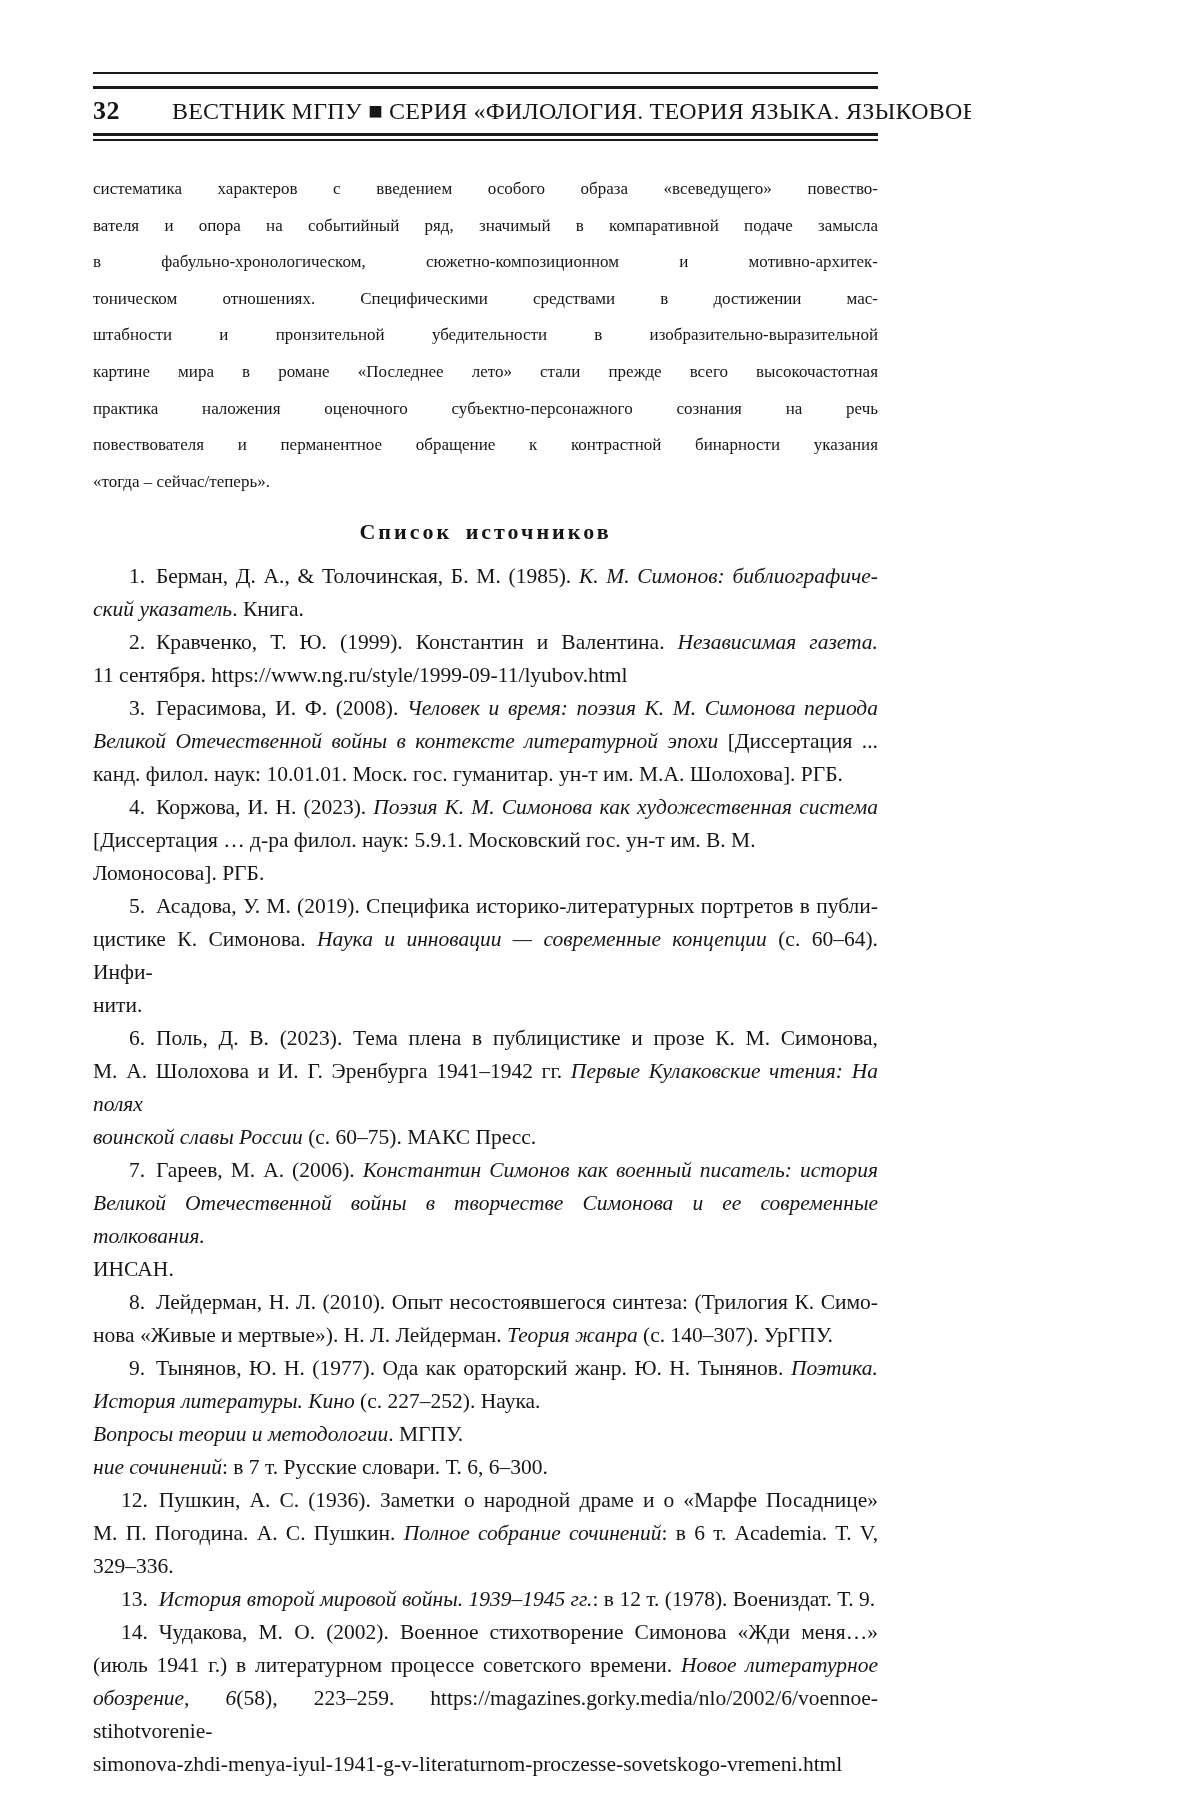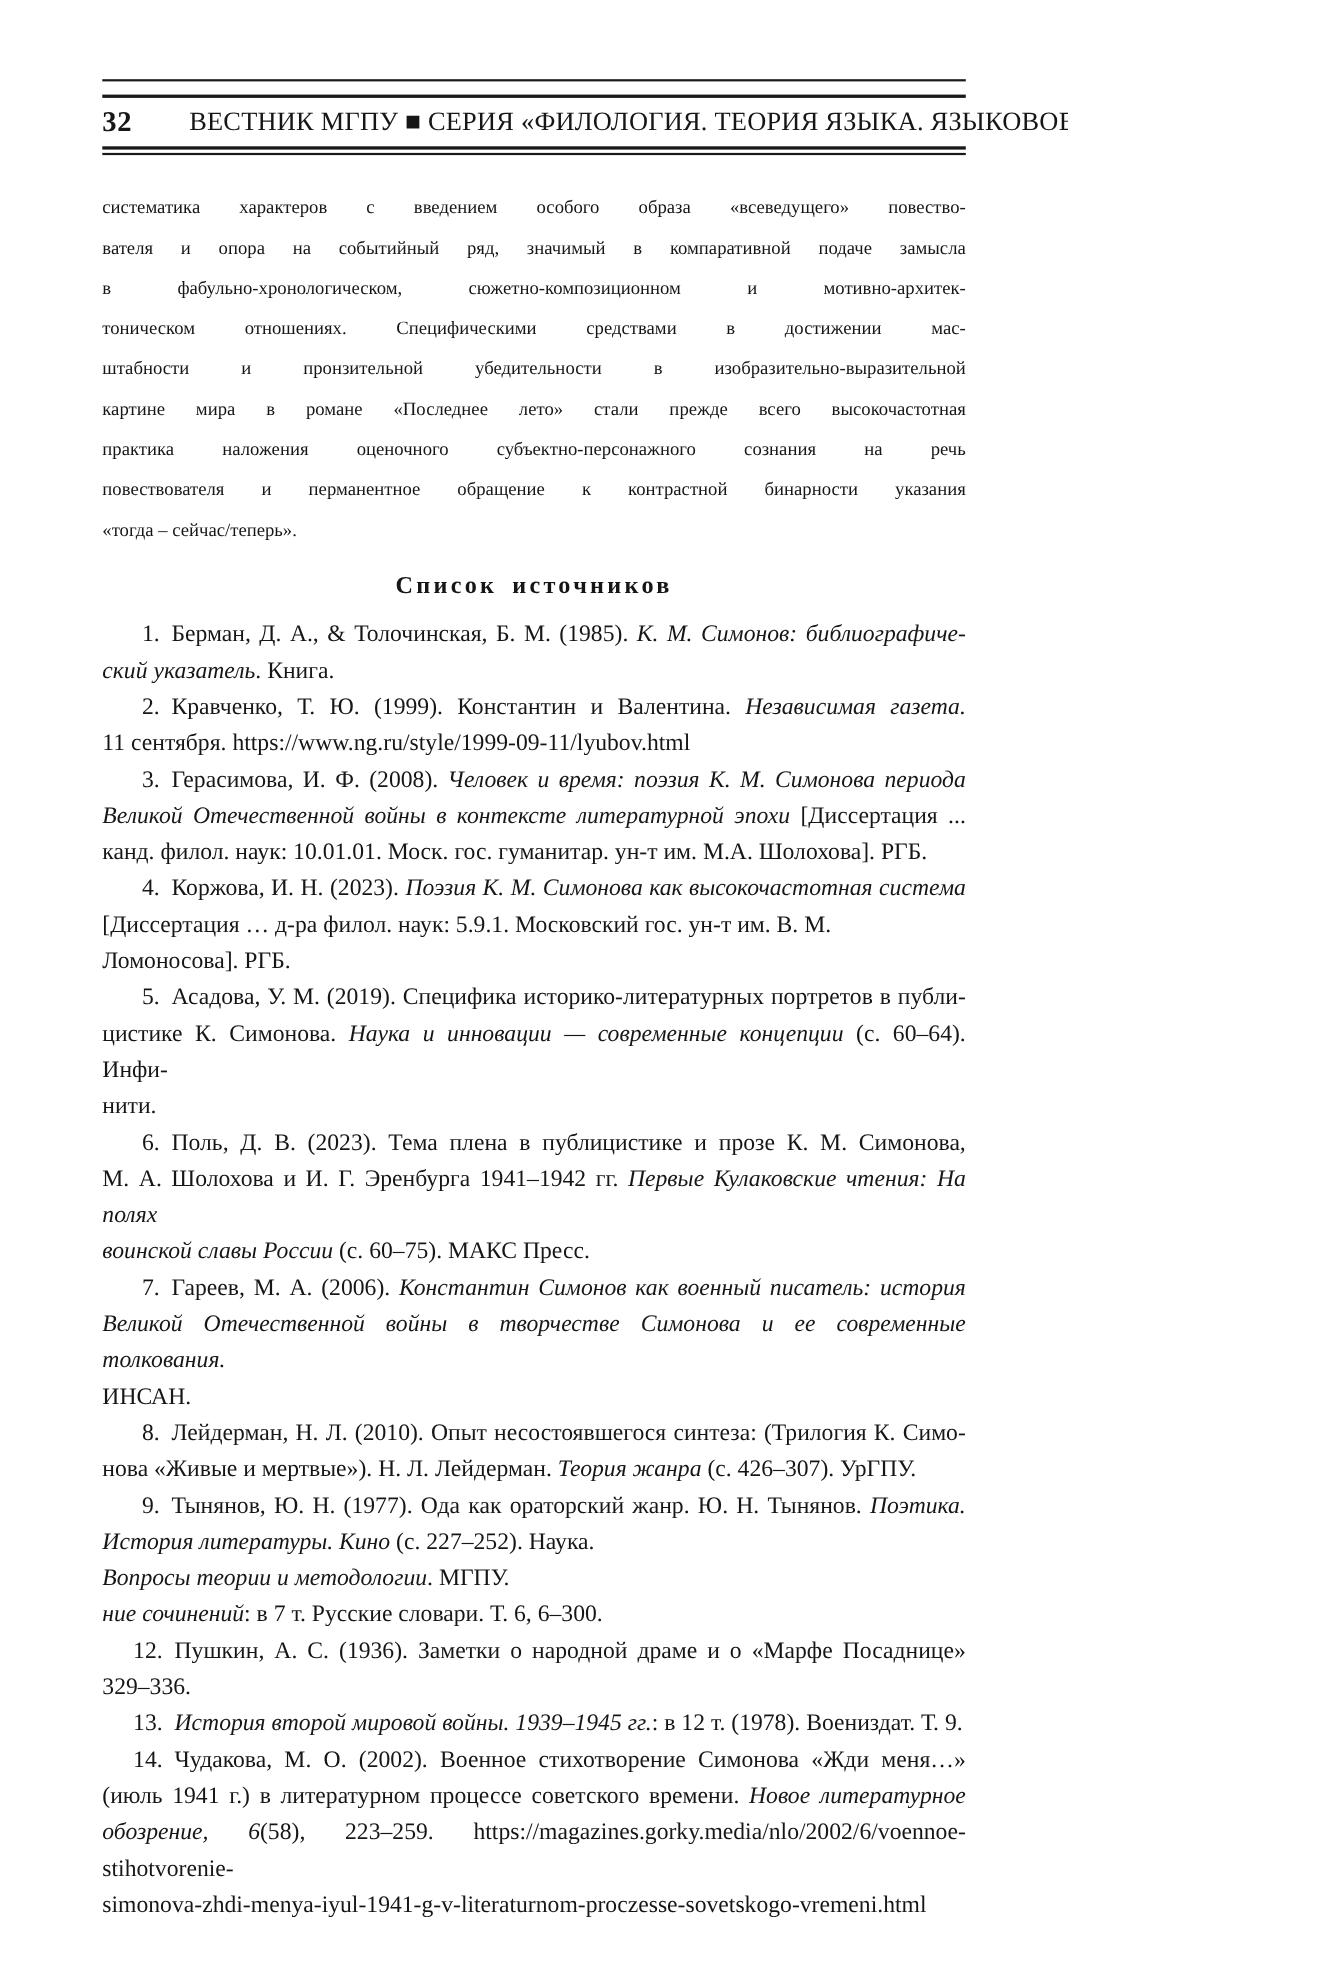--- a/index.html
+++ b/index.html
@@ -88,54 +88,55 @@
       <div class="ref">
         <div class="line j ind1"><span>2. Кравченко, Т. Ю. (1999). Константин и Валентина. </span><span class="it">Независимая газета.</span></div>
         <div class="line"><span>11 сентября. https://www.ng.ru/style/1999-09-11/lyubov.html</span></div>
       </div>
       <div class="ref">
         <div class="line j ind1"><span>3. Герасимова, И. Ф. (2008). </span><span class="it">Человек и время: поэзия К. М. Симонова периода</span></div>
         <div class="line j"><span class="it">Великой Отечественной войны в контексте литературной эпохи</span><span> [Диссертация ...</span></div>
         <div class="line"><span>канд. филол. наук: 10.01.01. Моск. гос. гуманитар. ун-т им. М.А. Шолохова]. РГБ.</span></div>
       </div>
       <div class="ref">
-        <div class="line j ind1"><span>4. Коржова, И. Н. (2023). </span><span class="it">Поэзия К. М. Симонова как высокочастотная система</span></div>
+        <div class="line j ind1"><span>4. Коржова, И. Н. (2023). </span><span class="it">Поэзия К. М. Симонова как художественная система</span></div>
         <div class="line"><span>[Диссертация … д-ра филол. наук: 5.9.1. Московский гос. ун-т им. В. М. Ломоносова]. РГБ.</span></div>
       </div>
       <div class="ref">
         <div class="line j ind1"><span>5. Асадова, У. М. (2019). Специфика историко-литературных портретов в публи-</span></div>
         <div class="line j"><span>цистике К. Симонова. </span><span class="it">Наука и инновации — современные концепции</span><span> (с. 60–64). Инфи-</span></div>
         <div class="line"><span>нити.</span></div>
       </div>
       <div class="ref">
         <div class="line j ind1"><span>6. Поль, Д. В. (2023). Тема плена в публицистике и прозе К. М. Симонова,</span></div>
         <div class="line j"><span>М. А. Шолохова и И. Г. Эренбурга 1941–1942 гг. </span><span class="it">Первые Кулаковские чтения: На полях</span></div>
         <div class="line"><span class="it">воинской славы России</span><span> (с. 60–75). МАКС Пресс.</span></div>
       </div>
       <div class="ref">
         <div class="line j ind1"><span>7. Гареев, М. А. (2006). </span><span class="it">Константин Симонов как военный писатель: история</span></div>
         <div class="line j"><span class="it">Великой Отечественной войны в творчестве Симонова и ее современные толкования.</span></div>
         <div class="line"><span>ИНСАН.</span></div>
       </div>
       <div class="ref">
         <div class="line j ind1"><span>8. Лейдерман, Н. Л. (2010). Опыт несостоявшегося синтеза: (Трилогия К. Симо-</span></div>
-        <div class="line"><span>нова «Живые и мертвые»). Н. Л. Лейдерман. </span><span class="it">Теория жанра</span><span> (с. 426–307). УрГПУ.</span></div>
+        <div class="line"><span>нова «Живые и мертвые»). Н. Л. Лейдерман. </span><span class="it">Теория жанра</span><span> (с. 140–307). УрГПУ.</span></div>
       </div>
       <div class="ref">
         <div class="line j ind1"><span>9. Тынянов, Ю. Н. (1977). Ода как ораторский жанр. Ю. Н. Тынянов. </span><span class="it">Поэтика.</span></div>
         <div class="line"><span class="it">История литературы. Кино</span><span> (с. 227–252). Наука.</span></div>
       </div>
       <div class="ref">
         <div class="line"><span class="it">Вопросы теории и методологии</span><span>. МГПУ.</span></div>
       </div>
       <div class="ref">
         <div class="line"><span class="it">ние сочинений</span><span>: в 7 т. Русские словари. Т. 6, 6–300.</span></div>
       </div>
       <div class="ref">
         <div class="line j ind2"><span>12. Пушкин, А. С. (1936). Заметки о народной драме и о «Марфе Посаднице»</span></div>
+        <div class="line j"><span>М. П. Погодина. А. С. Пушкин. </span><span class="it">Полное собрание сочинений</span><span>: в 6 т. Academia. Т. V,</span></div>
         <div class="line"><span>329–336.</span></div>
       </div>
       <div class="ref">
         <div class="line ind2"><span>13. </span><span class="it">История второй мировой войны. 1939–1945 гг.</span><span>: в 12 т. (1978). Воениздат. Т. 9.</span></div>
       </div>
       <div class="ref">
         <div class="line j ind2"><span>14. Чудакова, М. О. (2002). Военное стихотворение Симонова «Жди меня…»</span></div>
         <div class="line j"><span>(июль 1941 г.) в литературном процессе советского времени. </span><span class="it">Новое литературное</span></div>
         <div class="line j"><span class="it">обозрение, 6</span><span>(58), 223–259. https://magazines.gorky.media/nlo/2002/6/voennoe-stihotvorenie-</span></div>
         <div class="line"><span>simonova-zhdi-menya-iyul-1941-g-v-literaturnom-proczesse-sovetskogo-vremeni.html</span></div>

